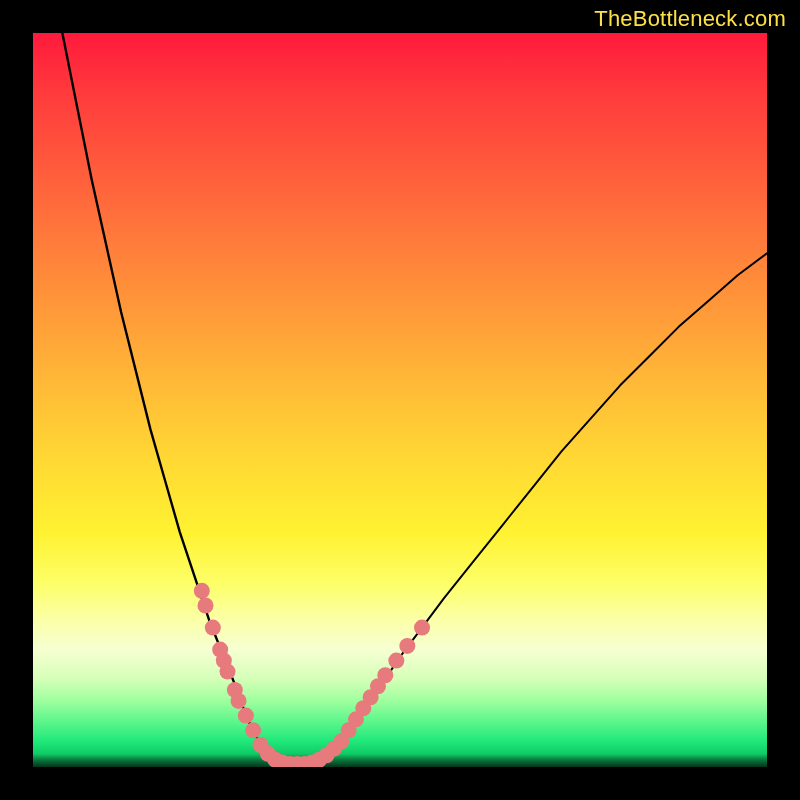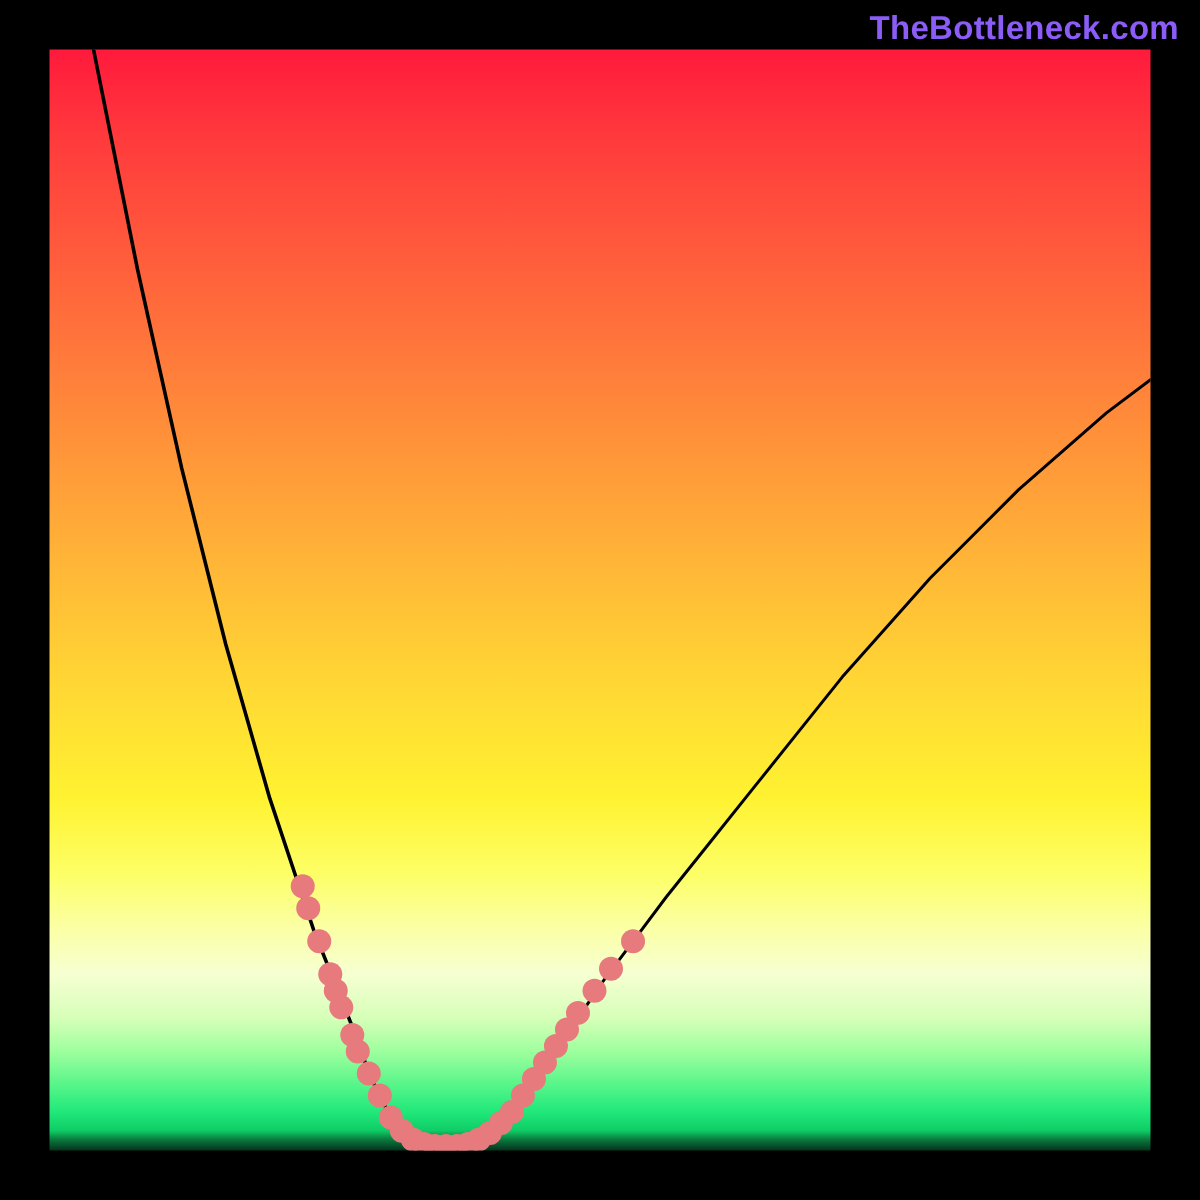--- a/index.html
+++ b/index.html
@@ -42,23 +42,23 @@
       #20e87a 96.5%,
       #0fcc66 98.2%,
       #0a7a3e 99%,
       #05331c 100%
     );
   }
   .watermark {
     position: absolute;
     top: 6px;
     right: 14px;
-    color: #8b5cf6;
+    color: #fde047;
     font-size: 22px;
-    font-weight: 700;
+    font-weight: 400;
     letter-spacing: 0.2px;
     user-select: none;
   }
   svg.curves {
     position: absolute;
     left: 0;
     top: 0;
     width: 734px;
     height: 734px;
   }

